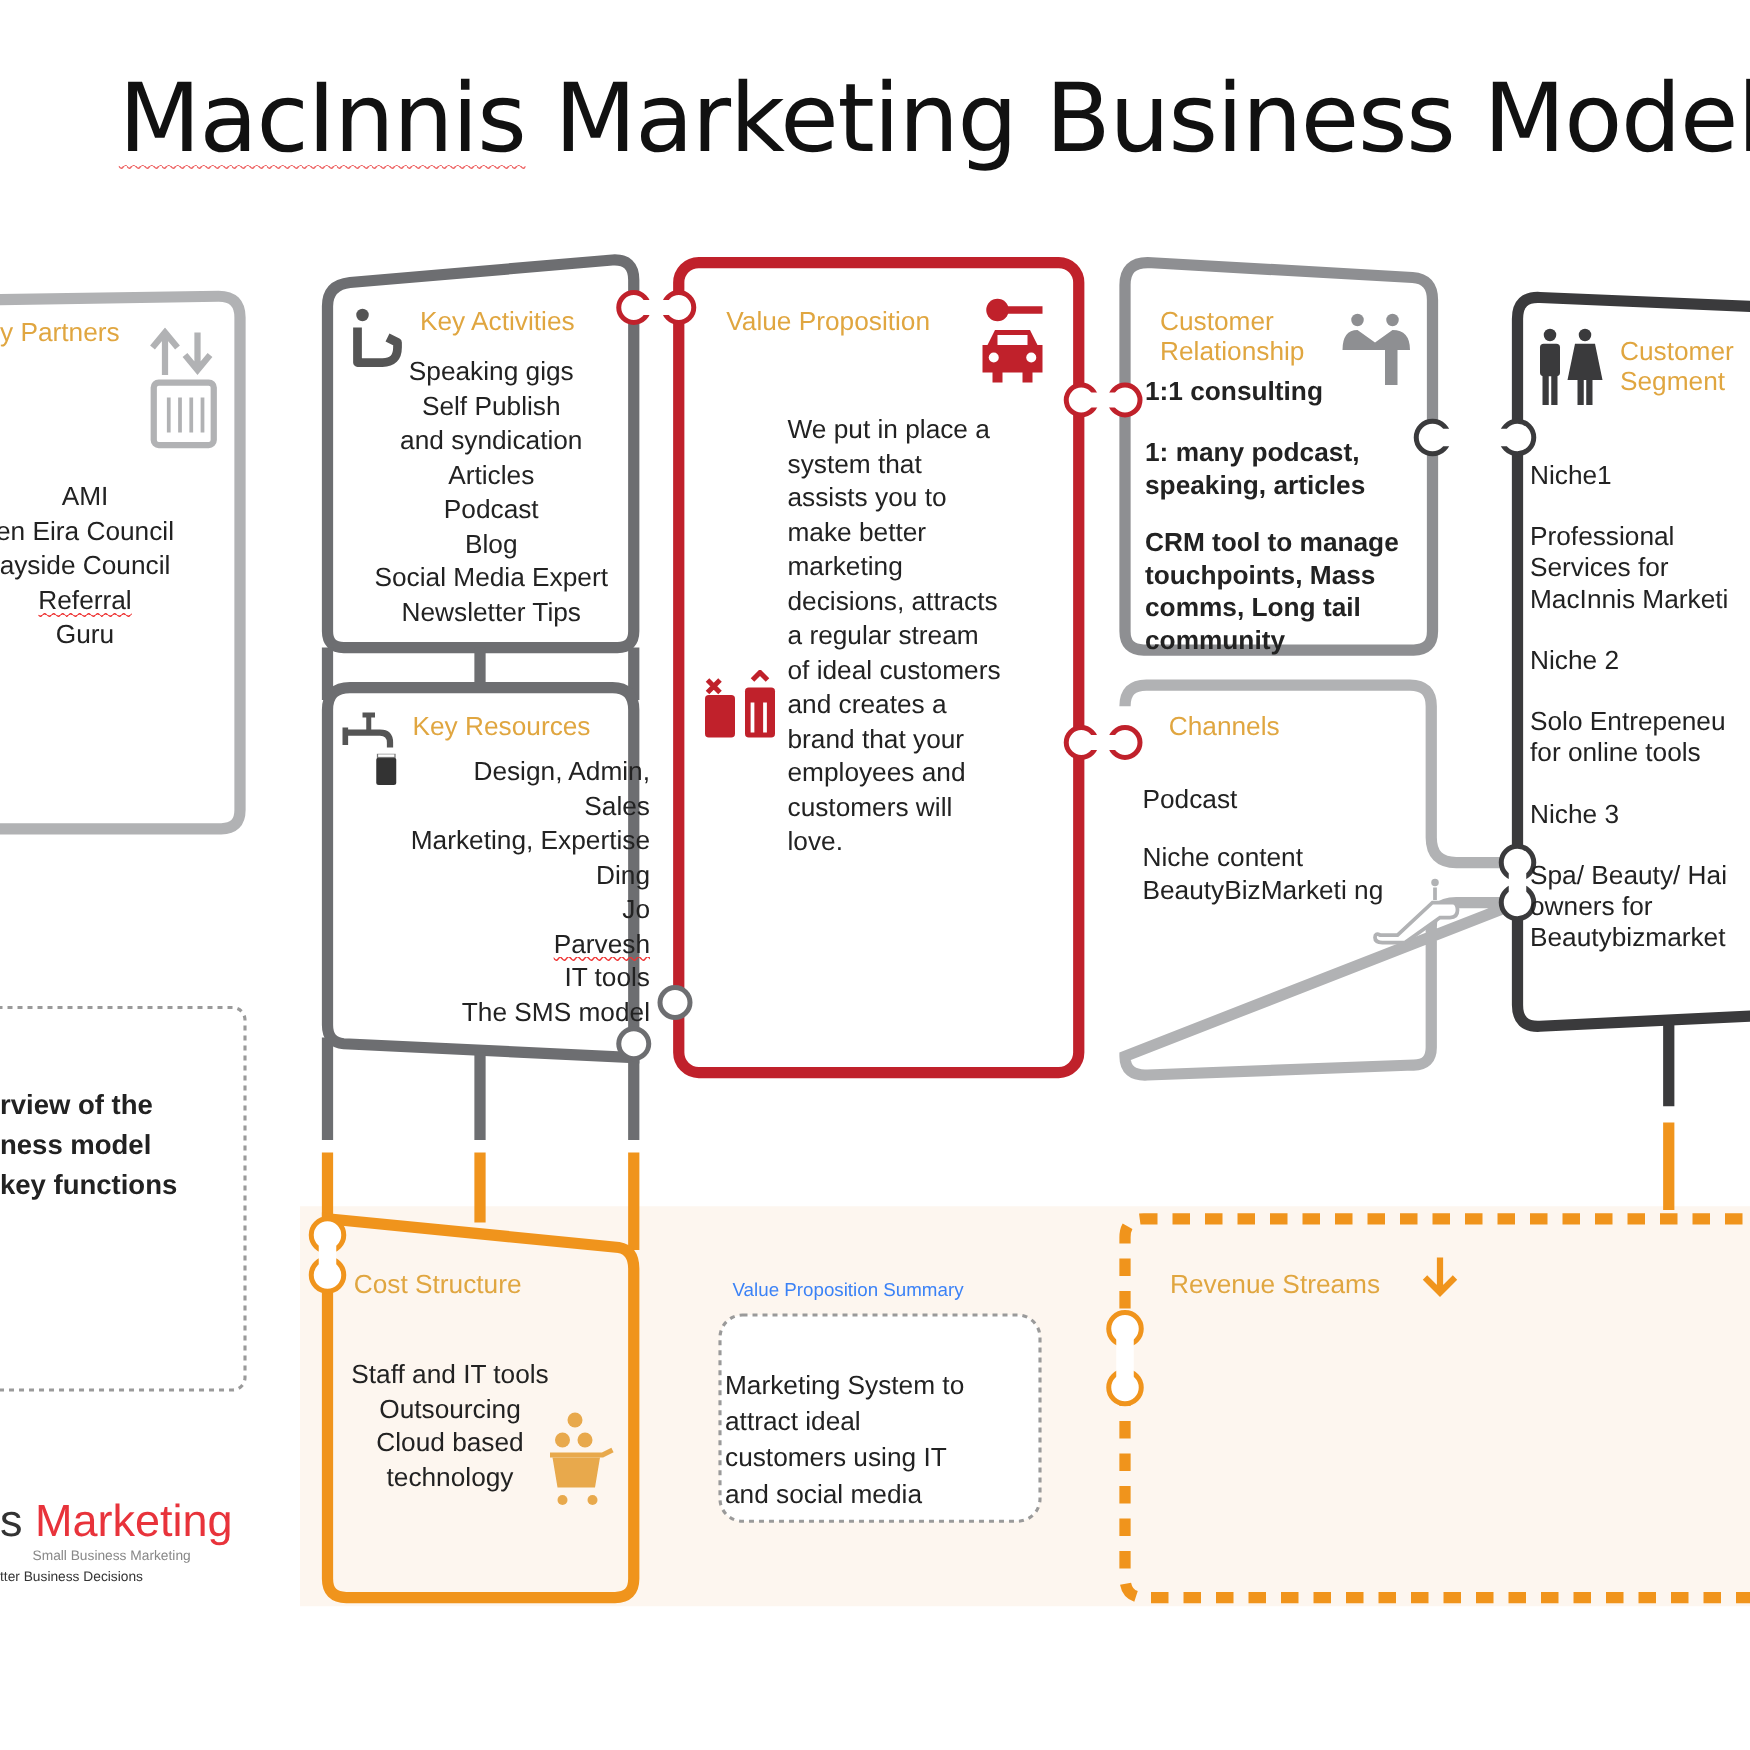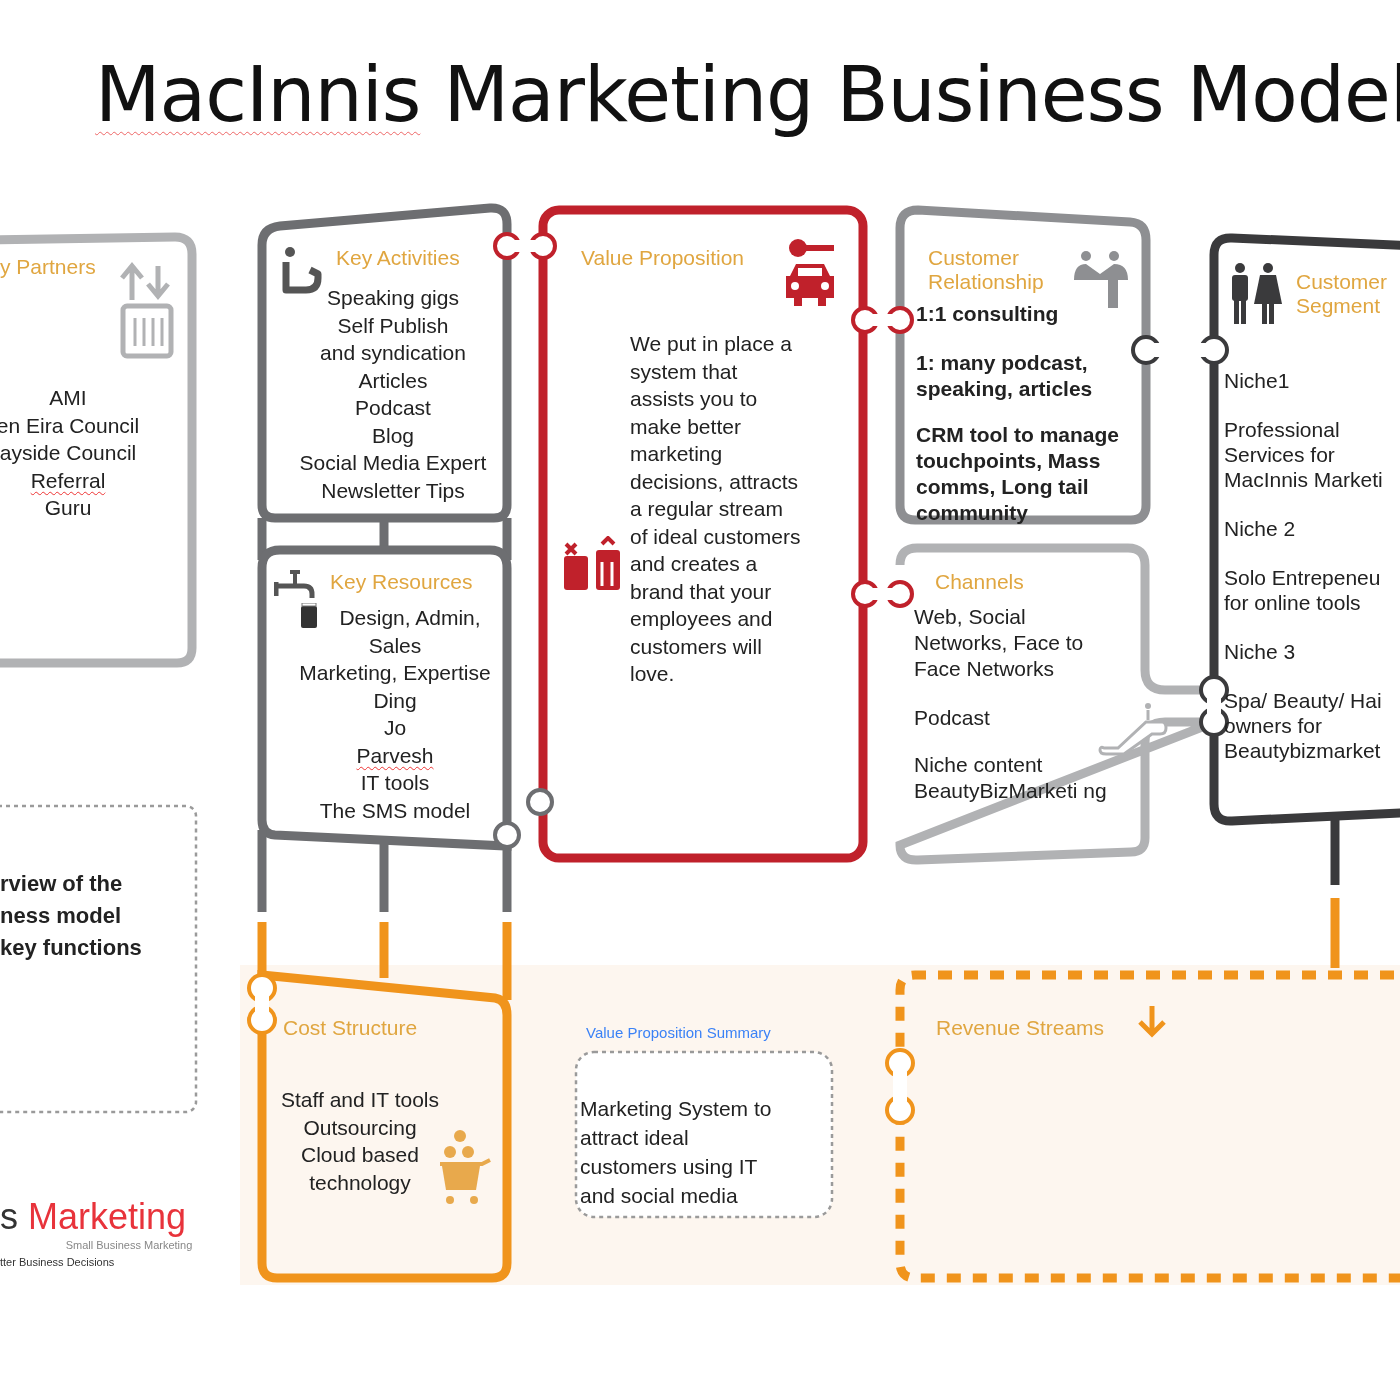--- a/index.html
+++ b/index.html
@@ -146,21 +146,21 @@
       <path d="M16 4 H26 M21 4 V18" stroke="#555" stroke-width="4"></path>
     </svg>
 </div>
 <div class="abs head" style="left:330px;top:570px;">Key Resources</div>
 <div class="icon" style="left:299px;top:603px;width:20px;height:26px;">
   <svg width="20" height="26" viewBox="0 0 20 26">
       <rect x="2" y="3" width="16" height="22" rx="2" fill="#333"></rect>
       <rect x="3" y="0" width="14" height="3" fill="none" stroke="#777" stroke-width="1"></rect>
     </svg>
 </div>
-<div class="abs body center" style="left:270px;top:604px;width:250px;">
+<div class="abs body center" style="left:270px;top:604px;width:250px;text-align:right;">
   <div style="padding-left:30px;">Design, Admin,</div>
   <div>Sales</div>
   <div>Marketing, Expertise</div>
   <div>Ding</div>
   <div>Jo</div>
   <div><span class="spell">Parvesh</span></div>
   <div>IT tools</div>
   <div>The SMS model</div>
 </div>
 
@@ -215,21 +215,20 @@
 <div class="abs body" style="left:916px;top:300px;width:236px;font-weight:bold;">
   <div>1:1 consulting</div>
   <div style="height:22px"></div>
   <div style="line-height:26px">1: many podcast, speaking, articles</div>
   <div style="height:20px"></div>
   <div style="line-height:26px">CRM tool to manage touchpoints, Mass comms, Long tail community</div>
 </div>
 
 <div class="abs head" style="left:935px;top:570px;">Channels</div>
 <div class="abs body" style="left:914px;top:604px;width:210px;">
-  <div style="line-height:26px">Web, Social Networks, Face to Face Networks</div>
   <div style="height:22px"></div>
   <div>Podcast</div>
   <div style="height:20px"></div>
   <div style="line-height:26px">Niche content BeautyBizMarketi ng</div>
 </div>
 <div class="icon" style="left:1098px;top:700px;width:72px;height:56px;">
   <svg width="72" height="56" viewBox="0 0 72 56">
       <path d="M6 48 H20 L48 22 H64 Q68 22 68 28 Q68 34 62 34 H54 L26 54 H8 Q2 54 2 50 Q2 46 6 48Z" fill="#fff" stroke="#b1b2b4" stroke-width="3"></path>
       <circle cx="50" cy="6" r="3" fill="#b1b2b4"></circle>
       <path d="M50 10 V20" stroke="#b1b2b4" stroke-width="3"></path>
@@ -268,21 +267,21 @@
 
 <div class="abs" style="left:0;top:868px;font-weight:bold;font-size:22px;line-height:32px;color:#222;">
   <div>rview of the</div>
   <div>ness model</div>
   <div>key functions</div>
 </div>
 
 <div class="abs" style="left:0;top:1196px;font-weight:normal;font-size:36px;white-space:nowrap;">
   <span style="color:#333">s </span><span style="color:#e8333b">Marketing</span>
 </div>
-<div class="abs" style="left:36px;top:1239px;width:186px;text-align:center;font-size:11px;color:#888;">Small Business Marketing</div>
+<div class="abs" style="left:26px;top:1239px;width:186px;text-align:left;font-size:11px;color:#888;">Small Business Marketing</div>
 <div class="abs" style="left:0;top:1256px;width:216px;font-size:11px;font-weight:normal;color:#333;white-space:nowrap;">tter Business Decisions</div>
 
 <div class="abs head" style="left:283px;top:1016px;">Cost Structure</div>
 <div class="abs body center" style="left:262px;top:1086px;width:196px;">
   <div>Staff and IT tools</div>
   <div>Outsourcing</div>
   <div>Cloud based</div>
   <div>technology</div>
 </div>
 <div class="icon" style="left:436px;top:1128px;width:56px;height:80px;">

